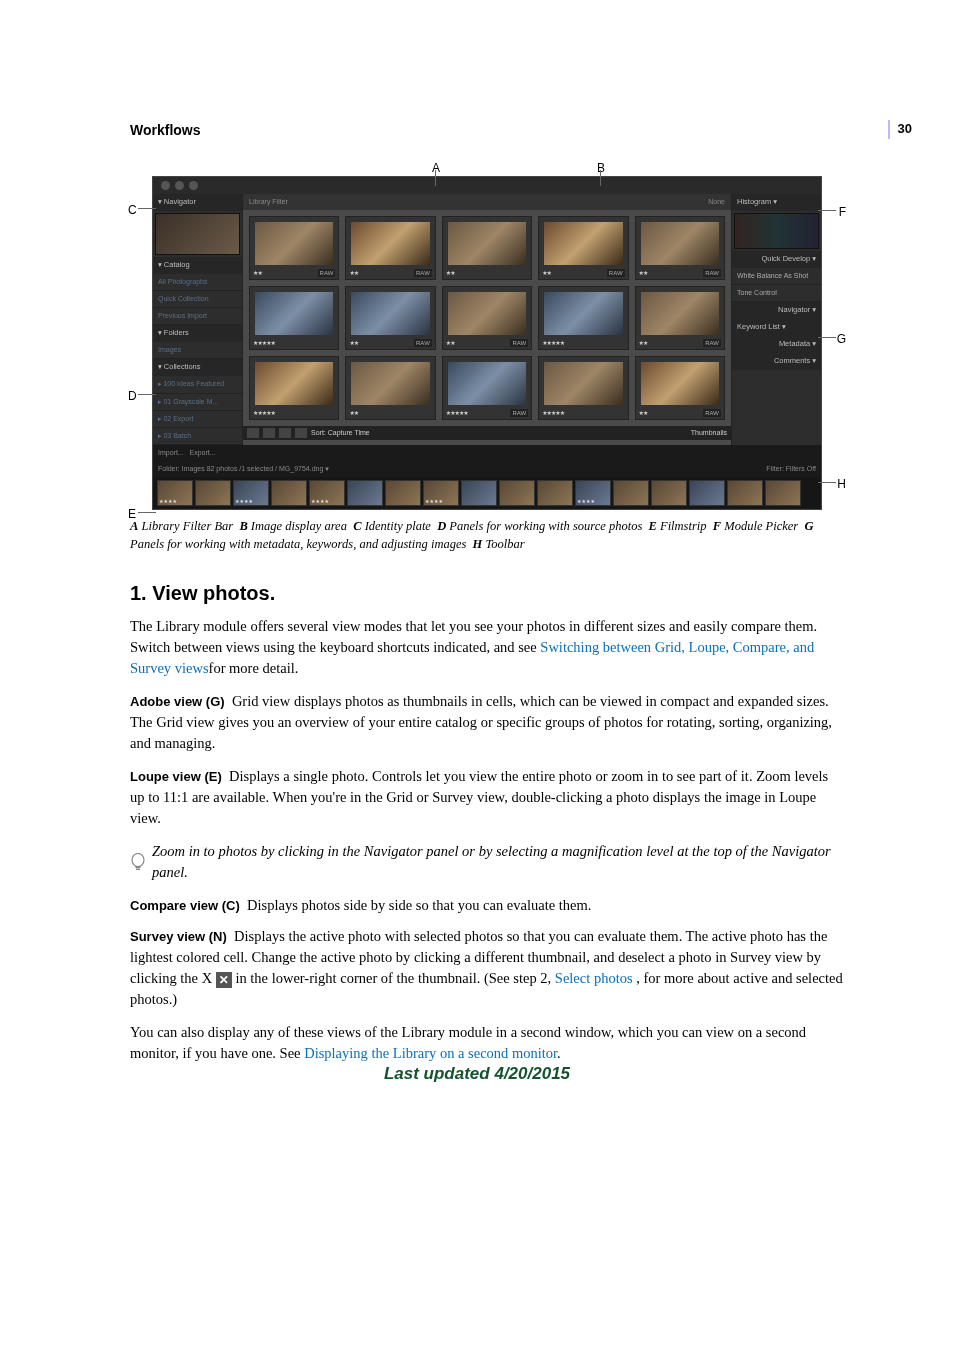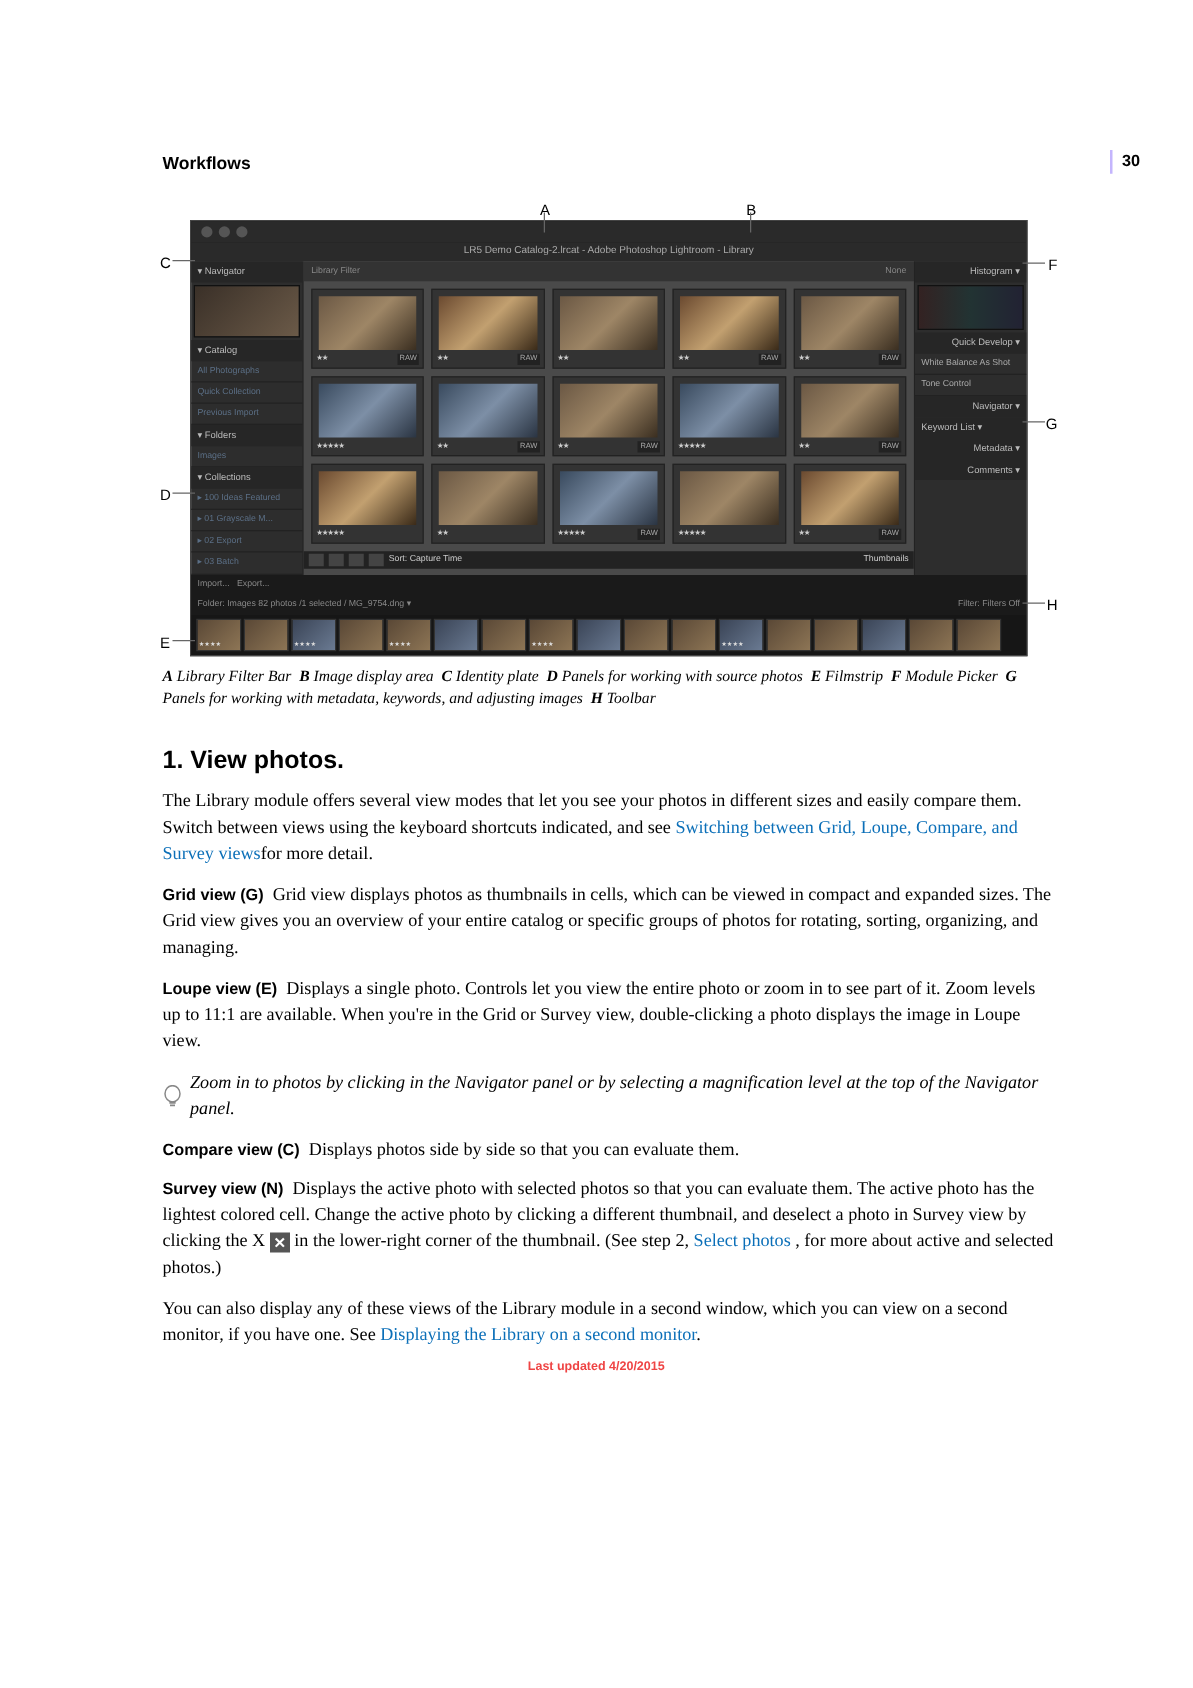--- a/index.html
+++ b/index.html
@@ -106,22 +106,23 @@
   .tip-row .bulb { flex-shrink:0; margin-top:2px; }
   .tip-row .txt { font-style: italic; }
   .x-icon { display:inline-block; vertical-align:middle; width:16px; height:16px; background:#555; color:#fff; text-align:center; line-height:16px; font-family:Arial; font-weight:bold; font-size:12px; }
   .footer {
     position: absolute;
     bottom: 50px;
     left: 0; right:0;
     text-align: center;
     font-family: "Myriad Pro", Arial, sans-serif;
     font-weight: bold;
-    font-size: 10px;
-    color:#ef4444;
+    font-size: 17px;
+    color:#14532d;
+    font-style:italic;
   }
 </style>
 </head>
 <body>
 
 <div class="page-number">30</div>
 
 <div class="section-head">Workflows</div>
 
 <div class="fig-wrap">
@@ -143,21 +144,20 @@
   <div class="cl-line-h" style="top:34px;right:-14px;width:18px"></div>
   <div class="cl-line-h" style="top:161px;right:-14px;width:18px"></div>
   <div class="cl-line-h" style="top:306px;right:-14px;width:18px"></div>
 
   <div class="shot">
     <div class="mac-dots">
         <span></span>
         <span></span>
         <span></span>
       </div>
-    <div class="title-bar">LR5 Demo Catalog-2.lrcat - Adobe Photoshop Lightroom - Library</div>
     <div class="body-row">
       <div class="left-panel">
         <div class="panel-head">▾ Navigator</div>
         <div class="nav-preview"></div>
         <div class="panel-head">▾ Catalog</div>
         <div class="panel-block dim">All Photographs</div>
         <div class="panel-block dim">Quick Collection</div>
         <div class="panel-block dim">Previous Import</div>
         <div class="panel-head">▾ Folders</div>
         <div class="panel-block dim">Images</div>
@@ -246,21 +246,21 @@
         <div class="toolbar">
           <span class="btn"></span>
             <span class="btn"></span>
             <span class="btn"></span>
             <span class="btn"></span>
           <span>Sort: Capture Time</span>
           <span style="margin-left:auto">Thumbnails</span>
         </div>
       </div>
       <div class="right-panel">
-        <div class="panel-head" style="text-align:right">Histogram ▾</div>
+        <div class="panel-head" style="text-align:left">Histogram ▾</div>
         <div class="mini-hist"></div>
         <div class="panel-head" style="text-align:right">Quick Develop ▾</div>
         <div class="panel-block">White Balance  As Shot</div>
         <div class="panel-block">Tone Control</div>
         <div class="panel-head" style="text-align:right">Navigator ▾</div>
         <div class="panel-head" style="">Keyword List ▾</div>
         <div class="panel-head" style="text-align:right">Metadata ▾</div>
         <div class="panel-head" style="text-align:right">Comments ▾</div>
       </div>
     </div>
@@ -314,21 +314,21 @@
   <span class="lbl">H</span> <span>Toolbar</span>
 </p>
 
 <h2 class="step">1. View photos.</h2>
 
 <p>
   <span>The Library module offers several view modes that let you see your photos in different sizes and easily compare them. Switch between views using the keyboard shortcuts indicated, and see </span><a class="link">Switching between Grid, Loupe, Compare, and Survey views</a><span>for more detail.</span>
 </p>
 
 <p>
-  <span class="term">Grid view (G)</span>&nbsp;&nbsp;<span>Grid view displays photos as thumbnails in cells, which can be viewed in compact and expanded sizes. The Grid view gives you an overview of your entire catalog or specific groups of photos for rotating, sorting, organizing, and managing.</span>
+  <span class="term">Adobe view (G)</span>&nbsp;&nbsp;<span>Grid view displays photos as thumbnails in cells, which can be viewed in compact and expanded sizes. The Grid view gives you an overview of your entire catalog or specific groups of photos for rotating, sorting, organizing, and managing.</span>
 </p>
 
 <p>
   <span class="term">Loupe view (E)</span>&nbsp;&nbsp;<span>Displays a single photo. Controls let you view the entire photo or zoom in to see part of it. Zoom levels up to 11:1 are available. When you're in the Grid or Survey view, double-clicking a photo displays the image in Loupe view.</span>
 </p>
 
 <div class="tip-row">
   <svg class="bulb" width="16" height="20" viewBox="0 0 16 20">
     <ellipse cx="8" cy="7" rx="6" ry="6.5" fill="none" stroke="#888" stroke-width="1.2"></ellipse>
     <path d="M5.5 13 h5 v2 h-5 z M6 15.5 h4 v1.4 h-4 z" fill="#888"></path>

